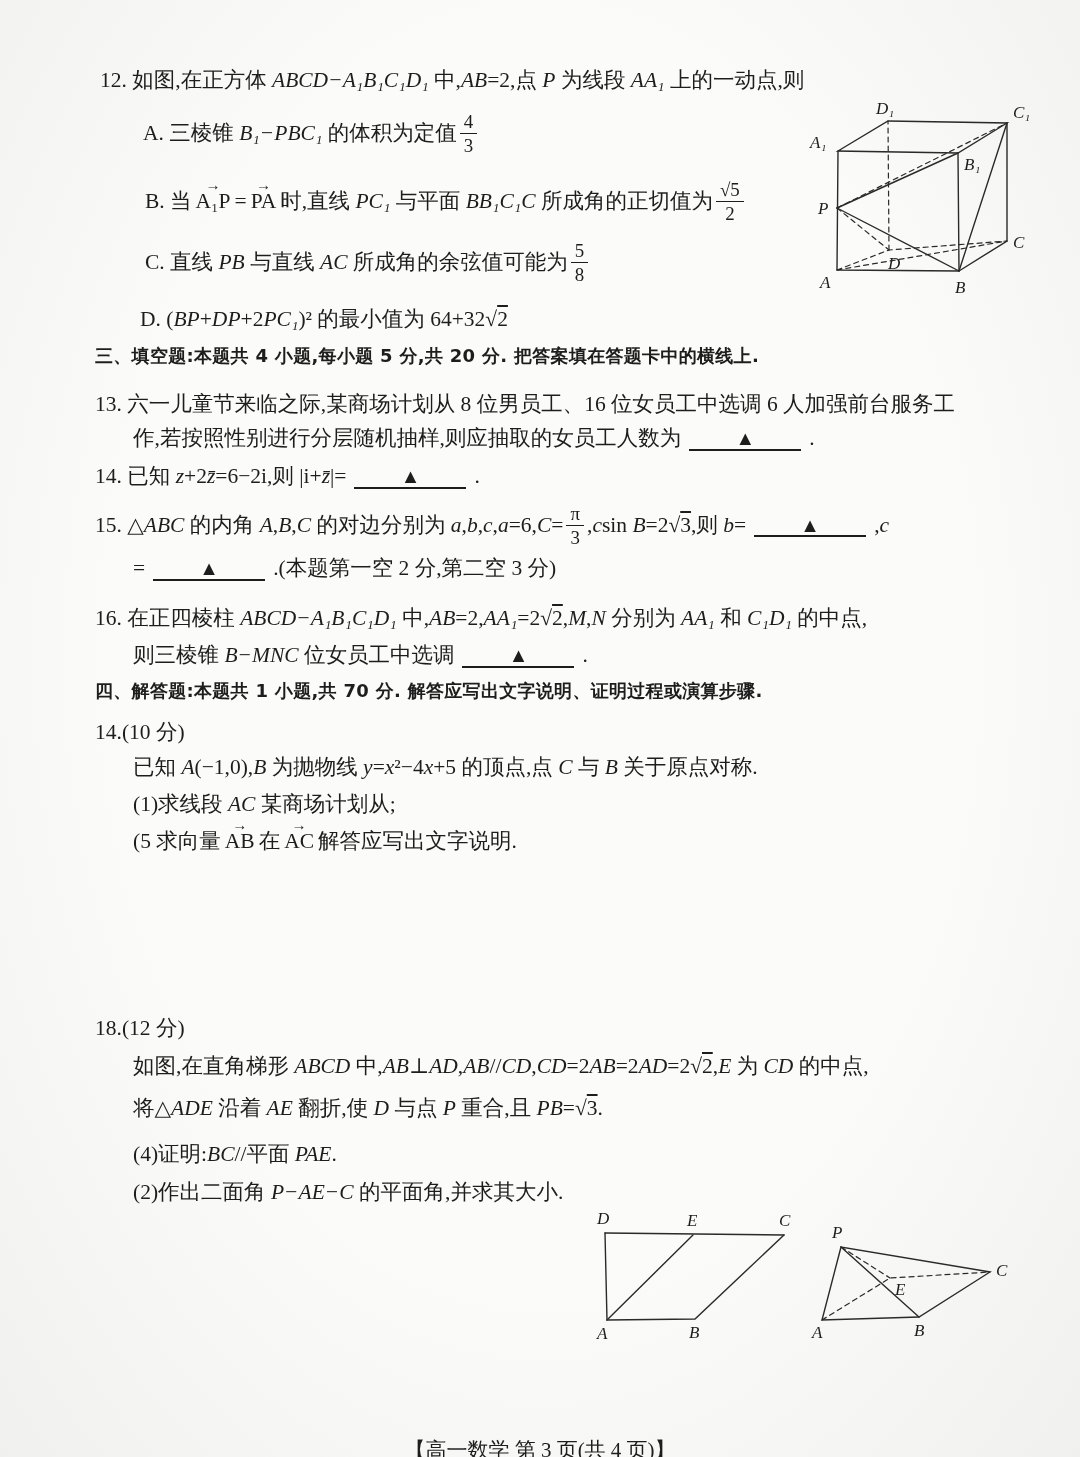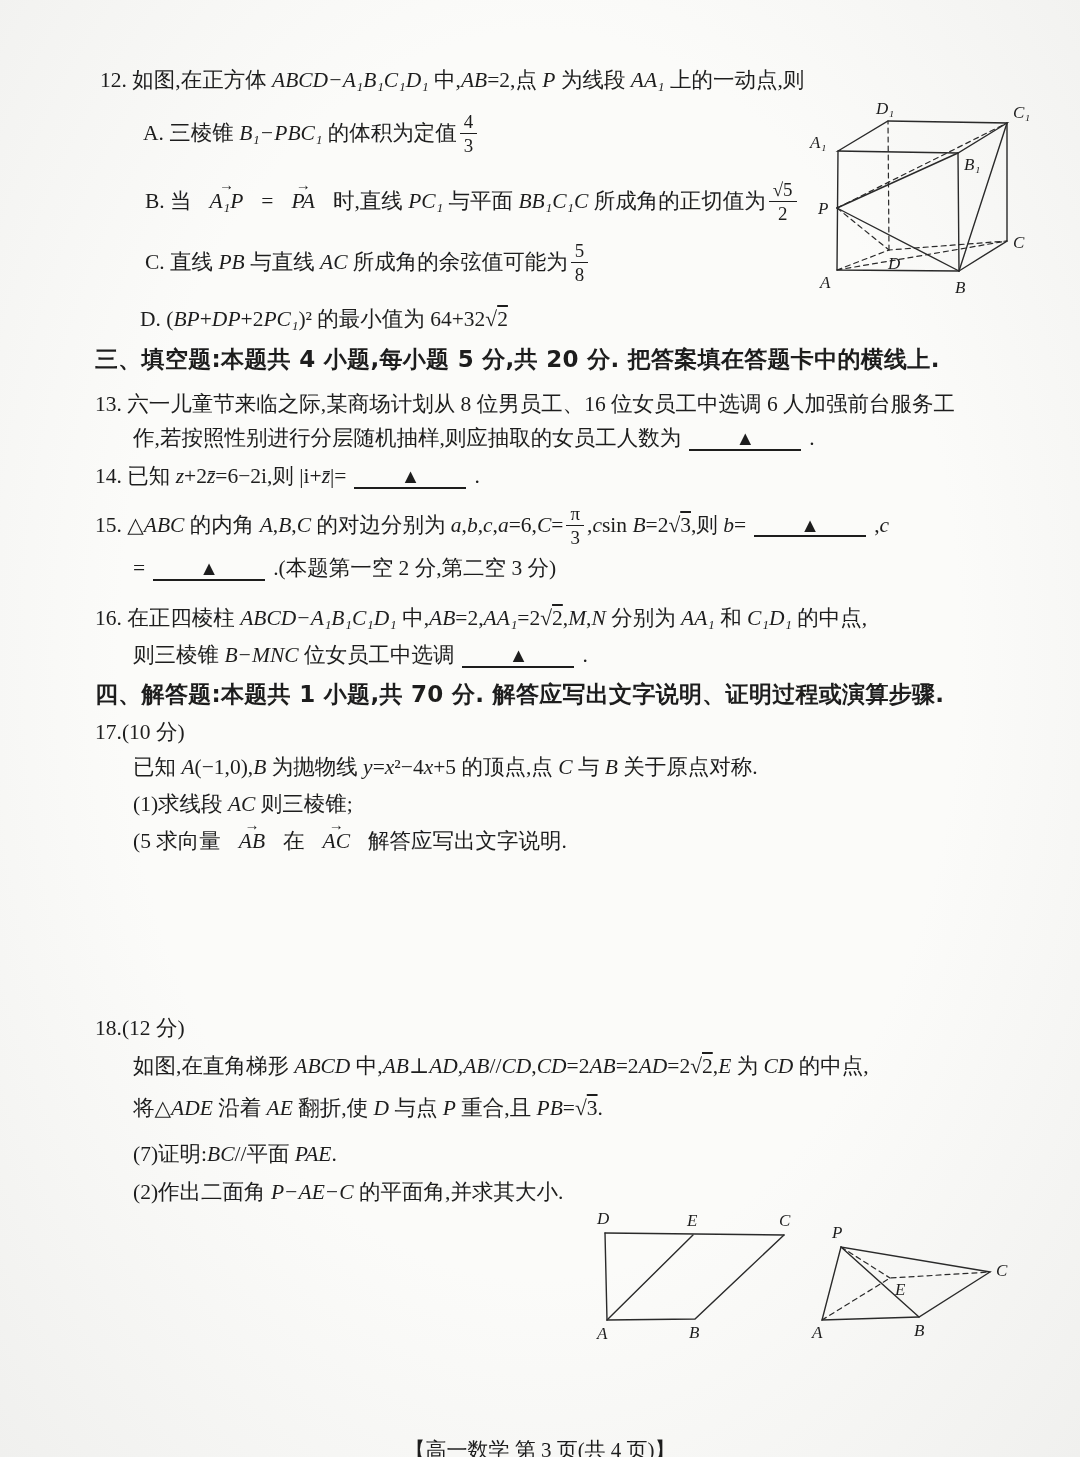--- a/index.html
+++ b/index.html
@@ -3,30 +3,30 @@
 <meta charset="utf-8">
 <style>
   html,body{margin:0;padding:0;}
   body{
     width:1080px;height:1457px;position:relative;overflow:hidden;
     background:radial-gradient(ellipse at 50% 45%, #fbfbf9 55%, #f0f0ee 100%);
     font-family:"Liberation Serif","DejaVu Serif",serif;
     color:#1d1d1d;font-size:21.5px;
   }
   .line{position:absolute;white-space:nowrap;line-height:1.35;}
-  .heading{font-weight:700;font-family:"DejaVu Sans","Liberation Sans",sans-serif;font-size:23px;letter-spacing:.3px;}
+  .heading{font-weight:700;font-family:"DejaVu Sans","Liberation Sans",sans-serif;font-size:18px;letter-spacing:.3px;}
   .qnum{font-family:"Liberation Serif","DejaVu Serif",serif;}
   .rt{}
   .mi{font-style:italic;}
   .frac{display:inline-flex;flex-direction:column;align-items:center;vertical-align:middle;
         line-height:1.12;font-size:.88em;margin:0 3px;transform:translateY(-1px);}
   .frac .num{border-bottom:1.5px solid #1d1d1d;padding:0 4px 1px;}
   .frac .den{padding-top:1px;}
   .sqrt .rad{text-decoration:overline;}
-  .vec{position:relative;display:inline-block;font-style:italic;margin:0 18px;}
+  .vec{position:relative;display:inline-block;margin:0 4px;}
   .vec::after{content:"→";position:absolute;left:50%;top:-.78em;transform:translateX(-50%);
               font-size:.7em;font-style:normal;letter-spacing:0;}
   .blank{display:inline-flex;align-items:flex-end;justify-content:center;
          min-width:112px;height:1.05em;border-bottom:2px solid #1d1d1d;
          margin:0 8px;line-height:1;font-size:.92em;vertical-align:baseline;}
   svg.fig{position:absolute;}
   svg.fig text{font-family:"Liberation Serif","DejaVu Serif",serif;font-style:italic;
                font-size:17px;fill:#1d1d1d;}
   .sol{stroke:#2a2a2a;stroke-width:1.4;fill:none;stroke-linecap:round;}
   .dsh{stroke:#2a2a2a;stroke-width:1.2;fill:none;stroke-dasharray:5 4;stroke-linecap:round;}
@@ -88,29 +88,29 @@
       <span class="num">π</span>
       <span class="den">3</span>
     </span><span class="rt">,</span><span class="mi">c</span><span class="rt">sin </span><span class="mi">B</span><span class="rt">=2</span><span class="sqrt">√<span class="rad">3</span></span><span class="rt">,则 </span><span class="mi">b</span><span class="rt">=</span><span class="blank">▲</span><span class="rt">,</span><span class="mi">c</span></div>
 <div class="line" style="left:133px;top:554px"><span class="rt">=</span><span class="blank">▲</span><span class="rt">.(本题第一空 2 分,第二空 3 分)</span></div>
 
 <div class="line" style="left:95px;top:604px"><span class="rt">16. 在正四棱柱 </span><span class="mi">ABCD−A₁B₁C₁D₁</span><span class="rt"> 中,</span><span class="mi">AB</span><span class="rt">=2,</span><span class="mi">AA₁</span><span class="rt">=2</span><span class="sqrt">√<span class="rad">2</span></span><span class="rt">,</span><span class="mi">M</span><span class="rt">,</span><span class="mi">N</span><span class="rt"> 分别为 </span><span class="mi">AA₁</span><span class="rt"> 和 </span><span class="mi">C₁D₁</span><span class="rt"> 的中点,</span></div>
 <div class="line" style="left:133px;top:641px"><span class="rt">则三棱锥 </span><span class="mi">B−MNC</span><span class="rt"> 位女员工中选调</span><span class="blank">▲</span><span class="rt">.</span></div>
 
 <div class="line heading" style="left:95px;top:679px">四、解答题:本题共 1 小题,共 70 分. 解答应写出文字说明、证明过程或演算步骤.</div>
 
-<div class="line qnum" style="left:95px;top:718px">17.(10 分)</div>
+<div class="line qnum" style="left:95px;top:718px">14.(10 分)</div>
 <div class="line" style="left:133px;top:753px"><span class="rt">已知 </span><span class="mi">A</span><span class="rt">(−1,0),</span><span class="mi">B</span><span class="rt"> 为抛物线 </span><span class="mi">y</span><span class="rt">=</span><span class="mi">x</span><span class="rt">²−4</span><span class="mi">x</span><span class="rt">+5 的顶点,点 </span><span class="mi">C</span><span class="rt"> 与 </span><span class="mi">B</span><span class="rt"> 关于原点对称.</span></div>
-<div class="line" style="left:133px;top:790px"><span class="rt">(1)求线段 </span><span class="mi">AC</span><span class="rt"> 则三棱锥;</span></div>
+<div class="line" style="left:133px;top:790px"><span class="rt">(1)求线段 </span><span class="mi">AC</span><span class="rt"> 某商场计划从;</span></div>
 <div class="line" style="left:133px;top:827px"><span class="rt">(5 求向量</span><span class="vec">AB</span><span class="rt">在</span><span class="vec">AC</span><span class="rt">解答应写出文字说明.</span></div>
 
 <div class="line qnum" style="left:95px;top:1014px">18.(12 分)</div>
 <div class="line" style="left:133px;top:1052px"><span class="rt">如图,在直角梯形 </span><span class="mi">ABCD</span><span class="rt"> 中,</span><span class="mi">AB</span><span class="rt">⊥</span><span class="mi">AD</span><span class="rt">,</span><span class="mi">AB</span><span class="rt">//</span><span class="mi">CD</span><span class="rt">,</span><span class="mi">CD</span><span class="rt">=2</span><span class="mi">AB</span><span class="rt">=2</span><span class="mi">AD</span><span class="rt">=2</span><span class="sqrt">√<span class="rad">2</span></span><span class="rt">,</span><span class="mi">E</span><span class="rt"> 为 </span><span class="mi">CD</span><span class="rt"> 的中点,</span></div>
 <div class="line" style="left:133px;top:1094px"><span class="rt">将△</span><span class="mi">ADE</span><span class="rt"> 沿着 </span><span class="mi">AE</span><span class="rt"> 翻折,使 </span><span class="mi">D</span><span class="rt"> 与点 </span><span class="mi">P</span><span class="rt"> 重合,且 </span><span class="mi">PB</span><span class="rt">=</span><span class="sqrt">√<span class="rad">3</span></span><span class="rt">.</span></div>
-<div class="line" style="left:133px;top:1140px"><span class="rt">(7)证明:</span><span class="mi">BC</span><span class="rt">//平面 </span><span class="mi">PAE</span><span class="rt">.</span></div>
+<div class="line" style="left:133px;top:1140px"><span class="rt">(4)证明:</span><span class="mi">BC</span><span class="rt">//平面 </span><span class="mi">PAE</span><span class="rt">.</span></div>
 <div class="line" style="left:133px;top:1178px"><span class="rt">(2)作出二面角 </span><span class="mi">P−AE−C</span><span class="rt"> 的平面角,并求其大小.</span></div>
 
 <svg class="fig" style="left:583px;top:1206px" width="215" height="140" viewBox="0 0 215 140">
   <g>
     <path class="sol" d="M22,27 L201,29"></path>
     <path class="sol" d="M22,27 L24,114 L112,113 L201,29"></path>
     <path class="sol" d="M24,114 L110,29"></path>
   </g>
   <text x="14" y="18">D</text>
   <text x="104" y="20">E</text>

